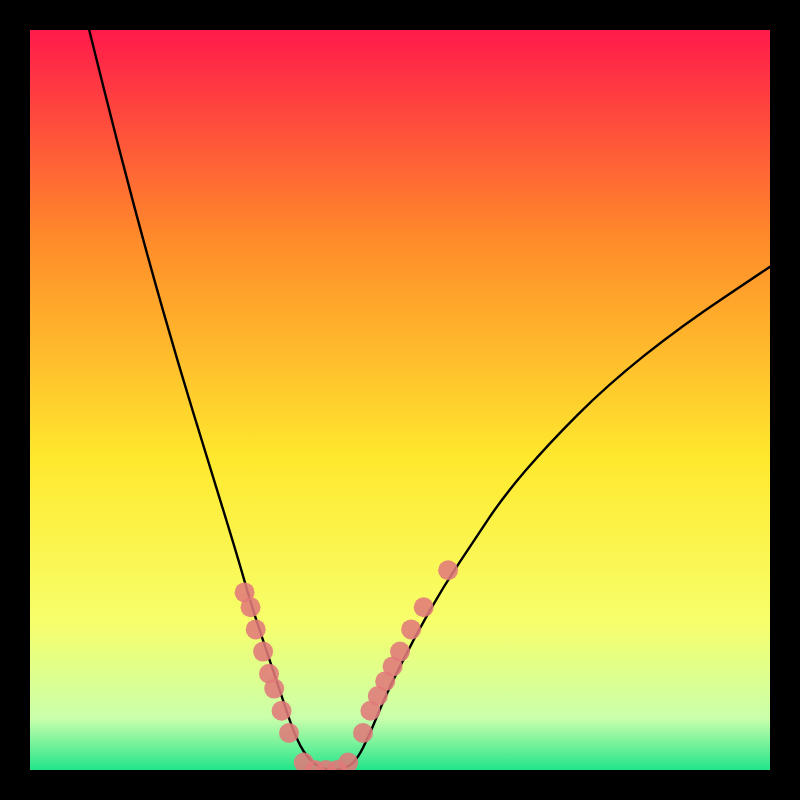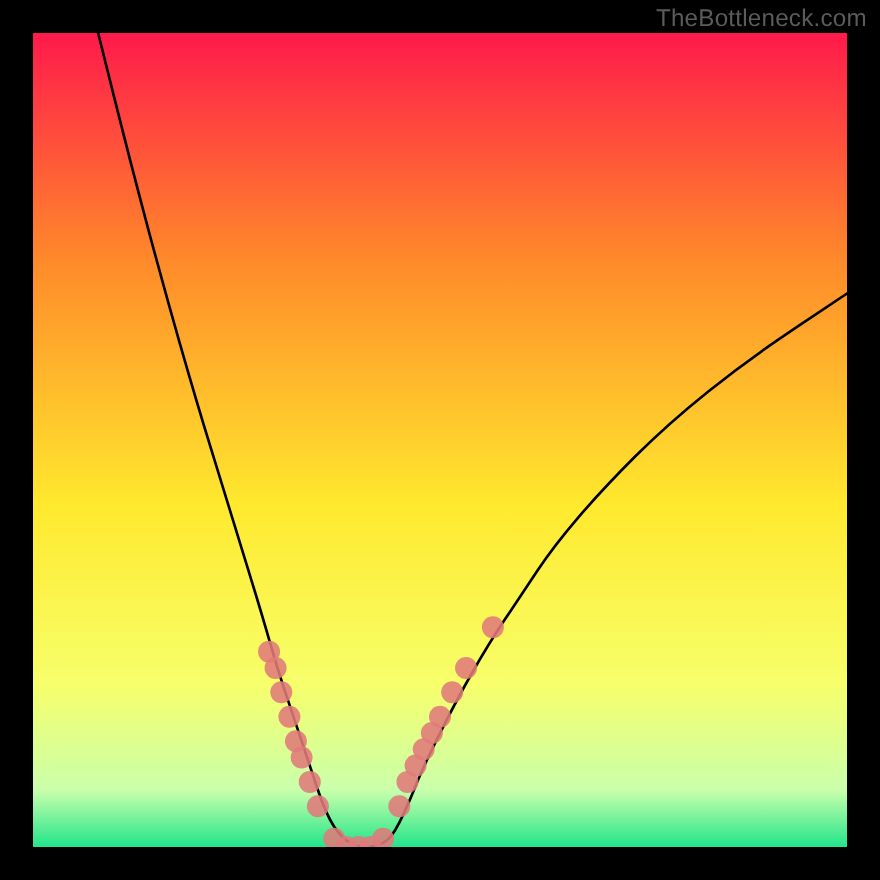--- a/index.html
+++ b/index.html
@@ -50,21 +50,20 @@
     width: 100%;
     height: 100%;
     overflow: visible;
   }
 </style>
 </head>
 <body>
 
 <div class="frame">
 
-  <div class="watermark">TheBottleneck.com</div>
 
   <div class="plot-area">
 
     <svg class="gradient" viewBox="0 0 740 740" preserveAspectRatio="none">
       <defs>
         <linearGradient id="bg" x1="0" y1="0" x2="0" y2="1">
           <stop offset="0%" stop-color="#ff1a4b"></stop>
           <stop offset="28%" stop-color="#ff8a2a"></stop>
           <stop offset="58%" stop-color="#ffe92e"></stop>
           <stop offset="80%" stop-color="#f7ff6b"></stop>

